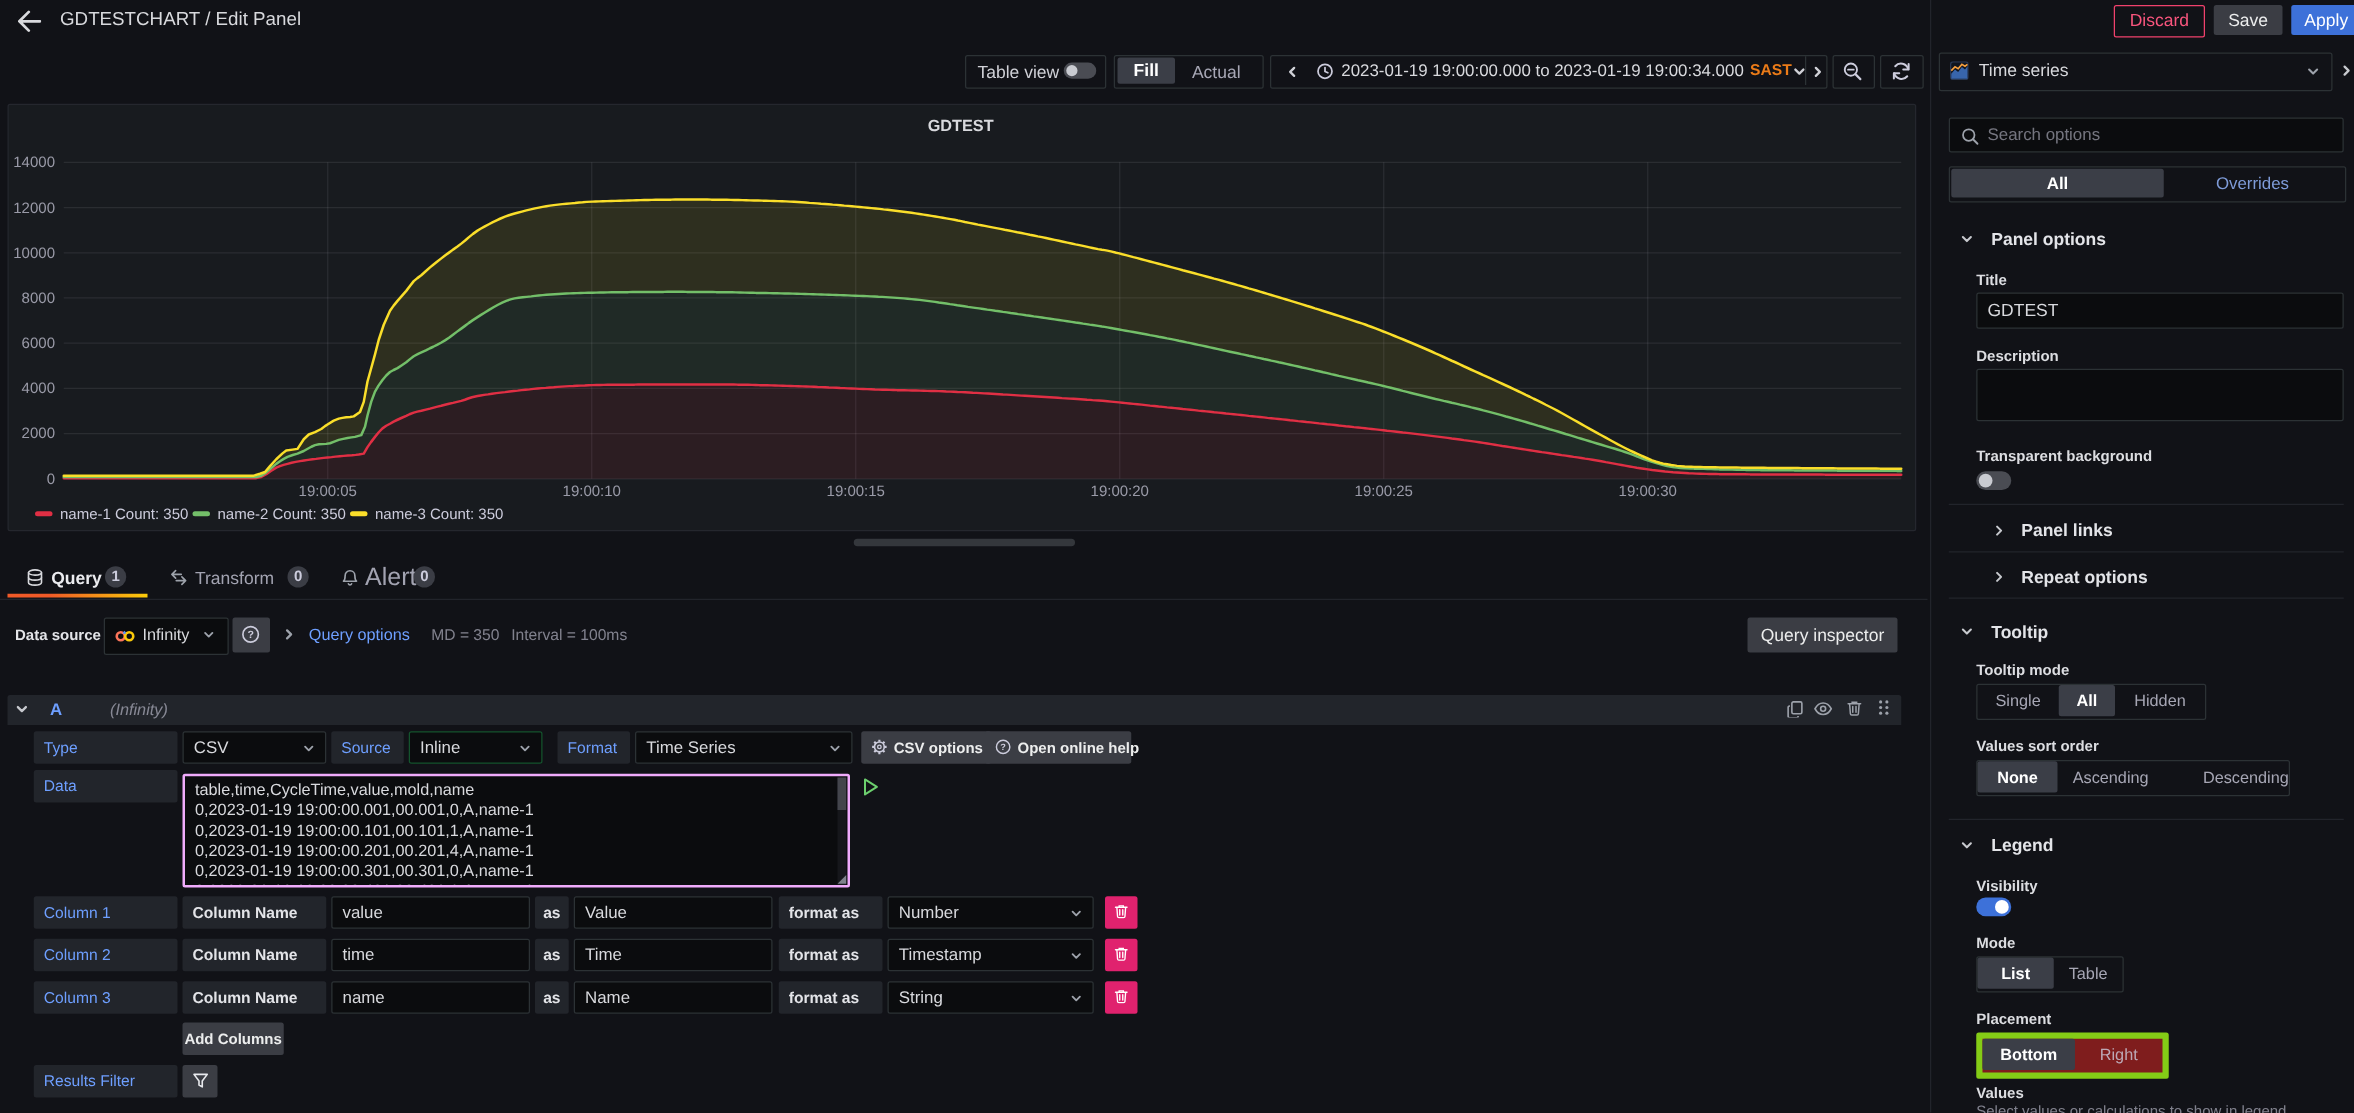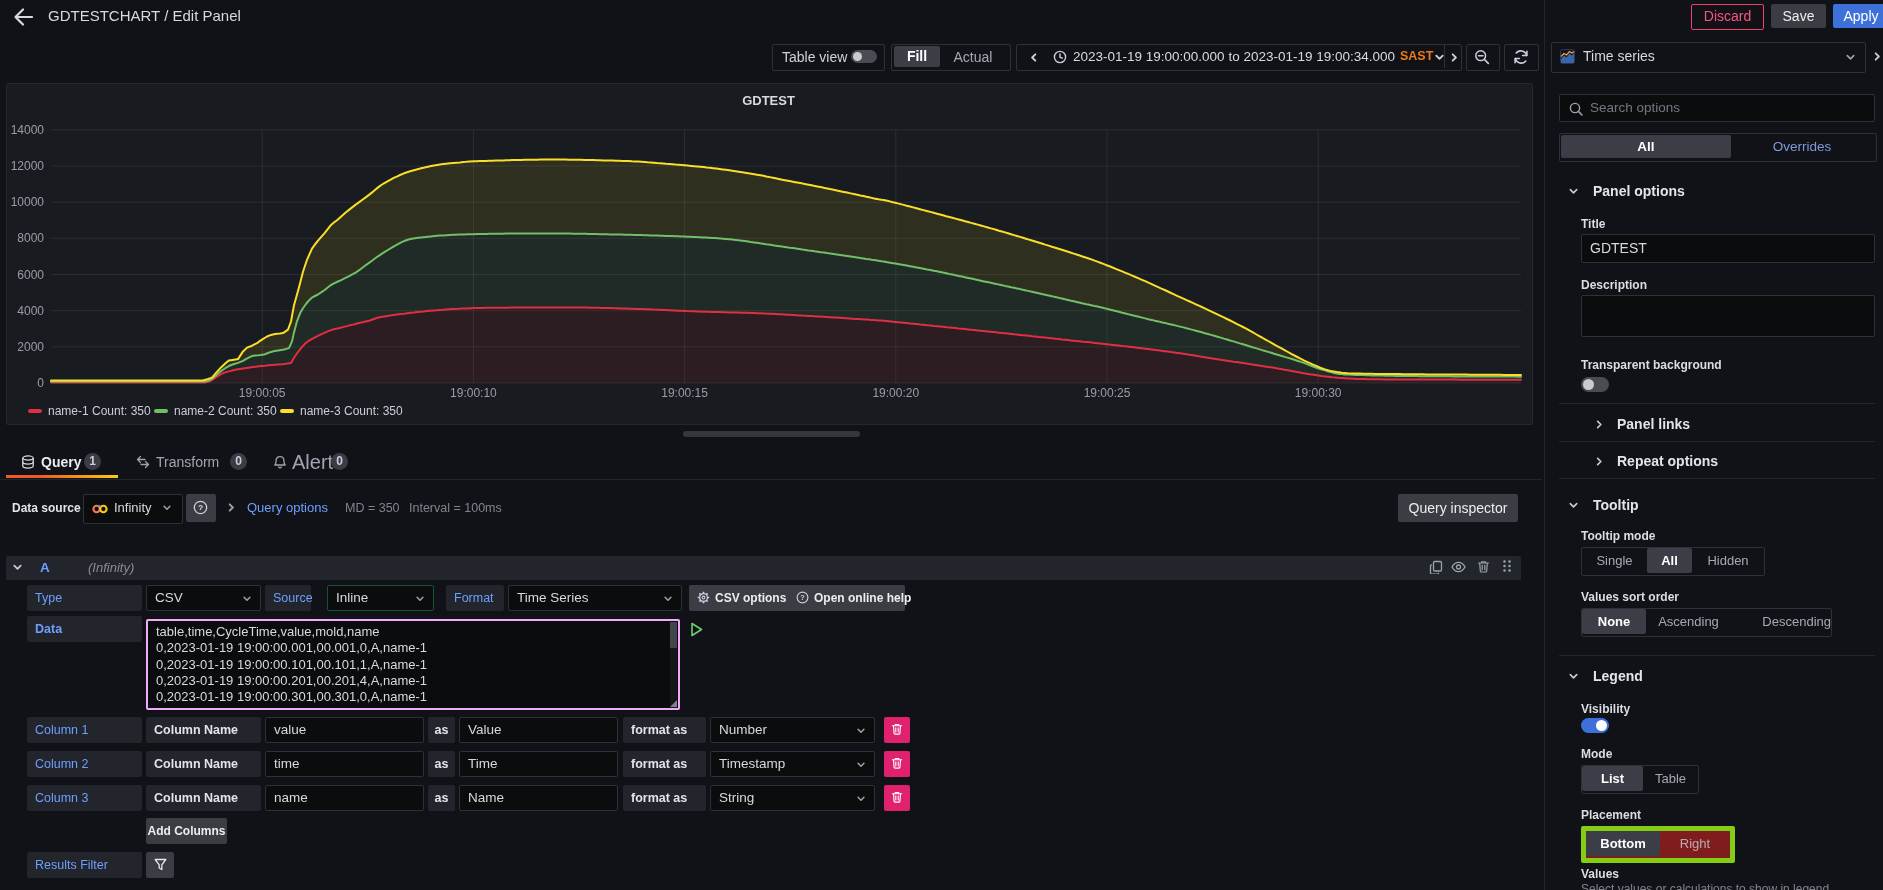--- a/index.html
+++ b/index.html
@@ -187,21 +187,21 @@
       <circle cx="3.5" cy="11.5" r="1.25" fill="#9da2ab"></circle>
       <circle cx="8.5" cy="11.5" r="1.25" fill="#9da2ab"></circle>
     </svg></div>
 <div style="left:27px;top:585px;width:115px;height:26px;background:#22252b;border-radius:2px;color:#6e9fff;font-size:12.5px;font-weight:500;line-height:26px;padding-left:8px;box-sizing:border-box">Type</div>
 <div style="left:146px;top:585px;width:115px;height:26px;background:#0b0c0e;border:1px solid #2c3235;border-radius:2px;box-sizing:border-box">
     <span style="position:absolute;left:8px;top:0;line-height:24px;font-size:13.5px;color:#d8d9dd">CSV</span>
     <div style="position:absolute;left:95px;top:8px;line-height:0"><svg width="10" height="10" viewBox="0 0 10 10" style="" fill="none">
         <path d="M2.5 4 L6 7.5 L9.5 4" stroke="#9da2ab" stroke-width="1.8" stroke-linecap="round" stroke-linejoin="round" transform="scale(0.8333333333333334)"></path>
       </svg></div>
   </div>
-<div style="left:265px;top:585px;width:46px;height:26px;background:#22252b;border-radius:2px;color:#6e9fff;font-size:12.5px;font-weight:500;line-height:26px;padding-left:8px;box-sizing:border-box">Source</div>
+<div style="left:265px;top:585px;width:58px;height:26px;background:#22252b;border-radius:2px;color:#6e9fff;font-size:12.5px;font-weight:500;line-height:26px;padding-left:8px;box-sizing:border-box">Source</div>
 <div style="left:327px;top:585px;width:107px;height:26px;background:#0b0c0e;border:1px solid #14532d;border-radius:2px;box-sizing:border-box">
     <span style="position:absolute;left:8px;top:0;line-height:24px;font-size:13.5px;color:#d8d9dd">Inline</span>
     <div style="position:absolute;left:87px;top:8px;line-height:0"><svg width="10" height="10" viewBox="0 0 10 10" style="" fill="none">
         <path d="M2.5 4 L6 7.5 L9.5 4" stroke="#9da2ab" stroke-width="1.8" stroke-linecap="round" stroke-linejoin="round" transform="scale(0.8333333333333334)"></path>
       </svg></div>
   </div>
 <div style="left:446px;top:585px;width:58px;height:26px;background:#22252b;border-radius:2px;color:#6e9fff;font-size:12.5px;font-weight:500;line-height:26px;padding-left:8px;box-sizing:border-box">Format</div>
 <div style="left:508px;top:585px;width:174px;height:26px;background:#0b0c0e;border:1px solid #2c3235;border-radius:2px;box-sizing:border-box">
     <span style="position:absolute;left:8px;top:0;line-height:24px;font-size:13.5px;color:#d8d9dd">Time Series</span>
     <div style="position:absolute;left:154px;top:8px;line-height:0"><svg width="10" height="10" viewBox="0 0 10 10" style="" fill="none">
@@ -216,21 +216,21 @@
       </svg></div>
     <span style="position:absolute;left:26px;top:0;line-height:26px;font-size:12px;font-weight:bold;color:#eceded;white-space:nowrap">CSV options</span>
   </div>
 <div style="left:788px;top:585px;width:117px;height:26px;background:#3b3d44;border-radius:2px;box-sizing:border-box">
     <div style="position:absolute;left:8px;top:6px;line-height:0"><svg width="13" height="13" viewBox="0 0 13 13" style="" fill="none">
         <circle cx="8" cy="8" r="6.6" stroke="#ccccdc" stroke-width="1.4" transform="scale(0.8125)"></circle>
         <text x="8" y="11.2" font-family="Liberation Sans" font-size="9" font-weight="bold" fill="#ccccdc" text-anchor="middle" transform="scale(0.8125)">?</text>
       </svg></div>
     <span style="position:absolute;left:26px;top:0;line-height:26px;font-size:12px;font-weight:bold;color:#eceded;white-space:nowrap">Open online help</span>
   </div>
-<div style="left:27px;top:616px;width:115px;height:26px;background:#22252b;border-radius:2px;color:#6e9fff;font-size:12.5px;font-weight:700;line-height:26px;padding-left:8px;box-sizing:border-box">Data</div>
+<div style="left:27px;top:616px;width:115px;height:26px;background:#22252b;border-radius:2px;color:#6e9fff;font-size:12.5px;font-weight:400;line-height:26px;padding-left:8px;box-sizing:border-box">Data</div>
 <div style="left:146px;top:619px;width:534px;height:91px;background:#0b0c0e;border:2px solid #f0abfc;border-radius:2px;box-sizing:border-box;overflow:hidden">
     <div style="position:absolute;left:8px;top:3px;font-size:13px;line-height:16.3px;color:#d8d9dd;white-space:pre">table,time,CycleTime,value,mold,name
 0,2023-01-19 19:00:00.001,00.001,0,A,name-1
 0,2023-01-19 19:00:00.101,00.101,1,A,name-1
 0,2023-01-19 19:00:00.201,00.201,4,A,name-1
 0,2023-01-19 19:00:00.301,00.301,0,A,name-1
 0,2023-01-19 19:00:00.401,00.401,1,A,name-1</div>
     <div style="position:absolute;right:1px;top:1px;width:7px;height:88px;background:#16171b"></div>
     <div style="position:absolute;right:1px;top:1px;width:7px;height:26px;background:#43454c"></div>
     <div style="position:absolute;right:1px;bottom:1px;width:0;height:0;border-left:7px solid transparent;border-bottom:7px solid #7e828c"></div>

